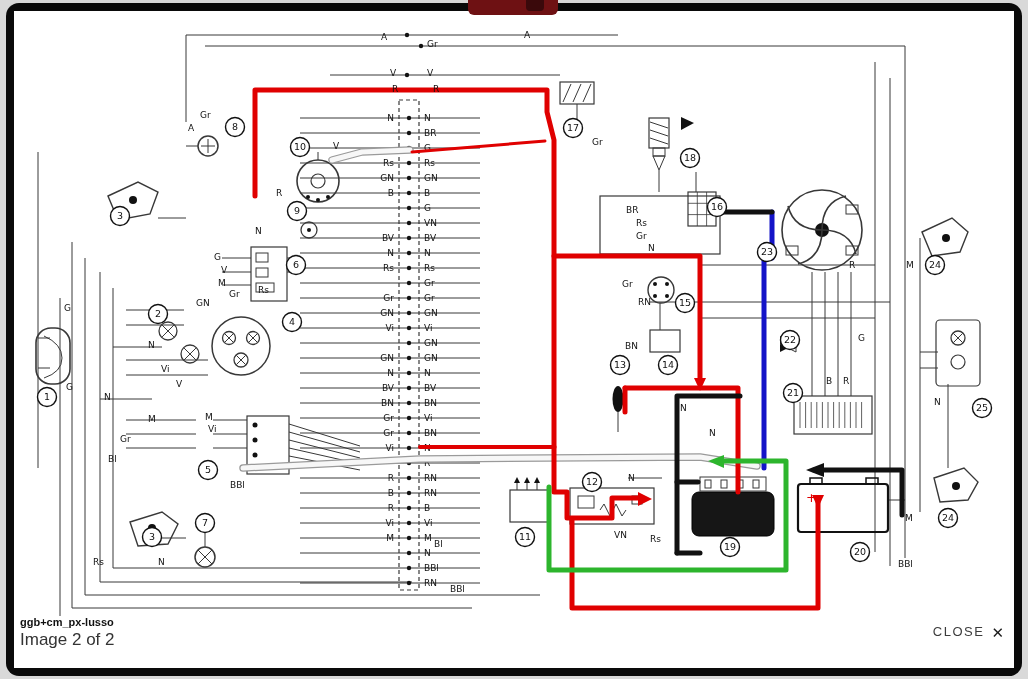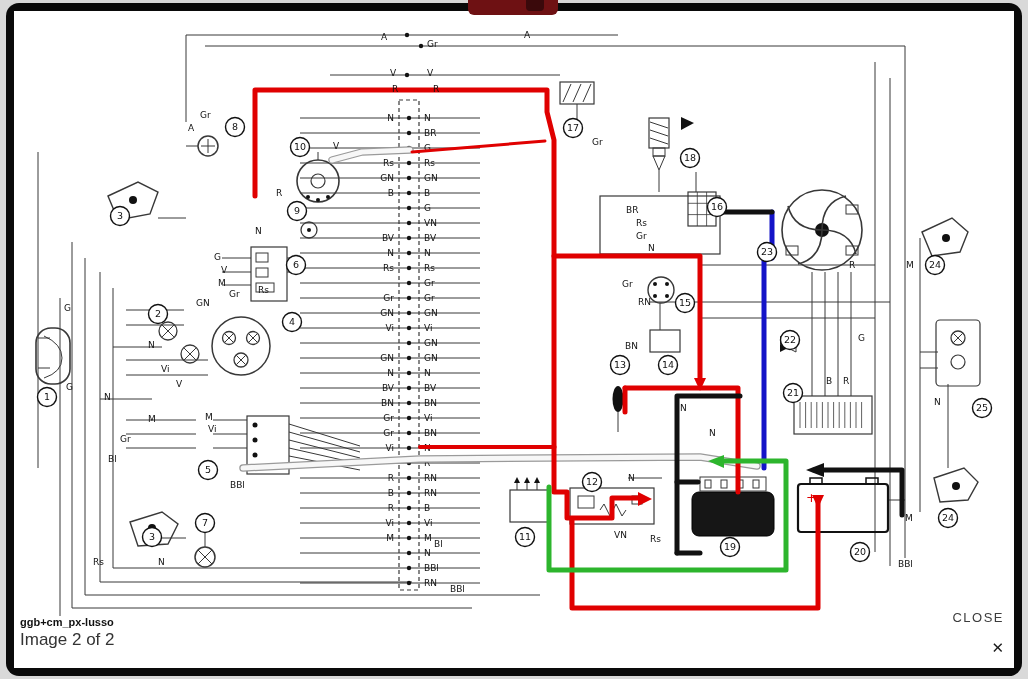--- a/index.html
+++ b/index.html
@@ -15,21 +15,21 @@
   .frame{position:absolute;left:6px;top:3px;right:6px;bottom:3px;background:var(--frame-bg);
     border-radius:13px;z-index:1;}
   .canvas{position:absolute;left:14px;top:11px;right:14px;bottom:11px;background:var(--canvas-bg);z-index:2;}
   .diagram-wrap{position:absolute;left:0;top:0;right:0;bottom:36px;overflow:hidden;}
   svg{display:block;width:100%;height:100%;}
   .footer{position:absolute;left:0;right:0;bottom:16px;height:36px;background:var(--canvas-bg);
     display:flex;align-items:center;justify-content:space-between;padding:0 10px 2px 6px;}
   .caption{display:flex;flex-direction:column;line-height:1.25;}
   .cap-title{font-size:11px;font-weight:bold;color:#111;}
   .cap-sub{font-size:17px;color:#333;}
-  .close{display:flex;align-items:flex-end;gap:14px;cursor:pointer;user-select:none;flex-direction:column;}
+  .close{display:flex;align-items:flex-start;gap:7px;cursor:pointer;user-select:none;}
   .close-label{font-size:13px;color:#3c3c3c;letter-spacing:1.5px;}
   .close-x{font-size:15px;font-weight:bold;color:#1a1a1a;}
 </style>
 </head>
 <body>
 
 <div class="stage">
   <div class="frame"></div>
   <div class="sliver">
       <div class="notch"></div>

